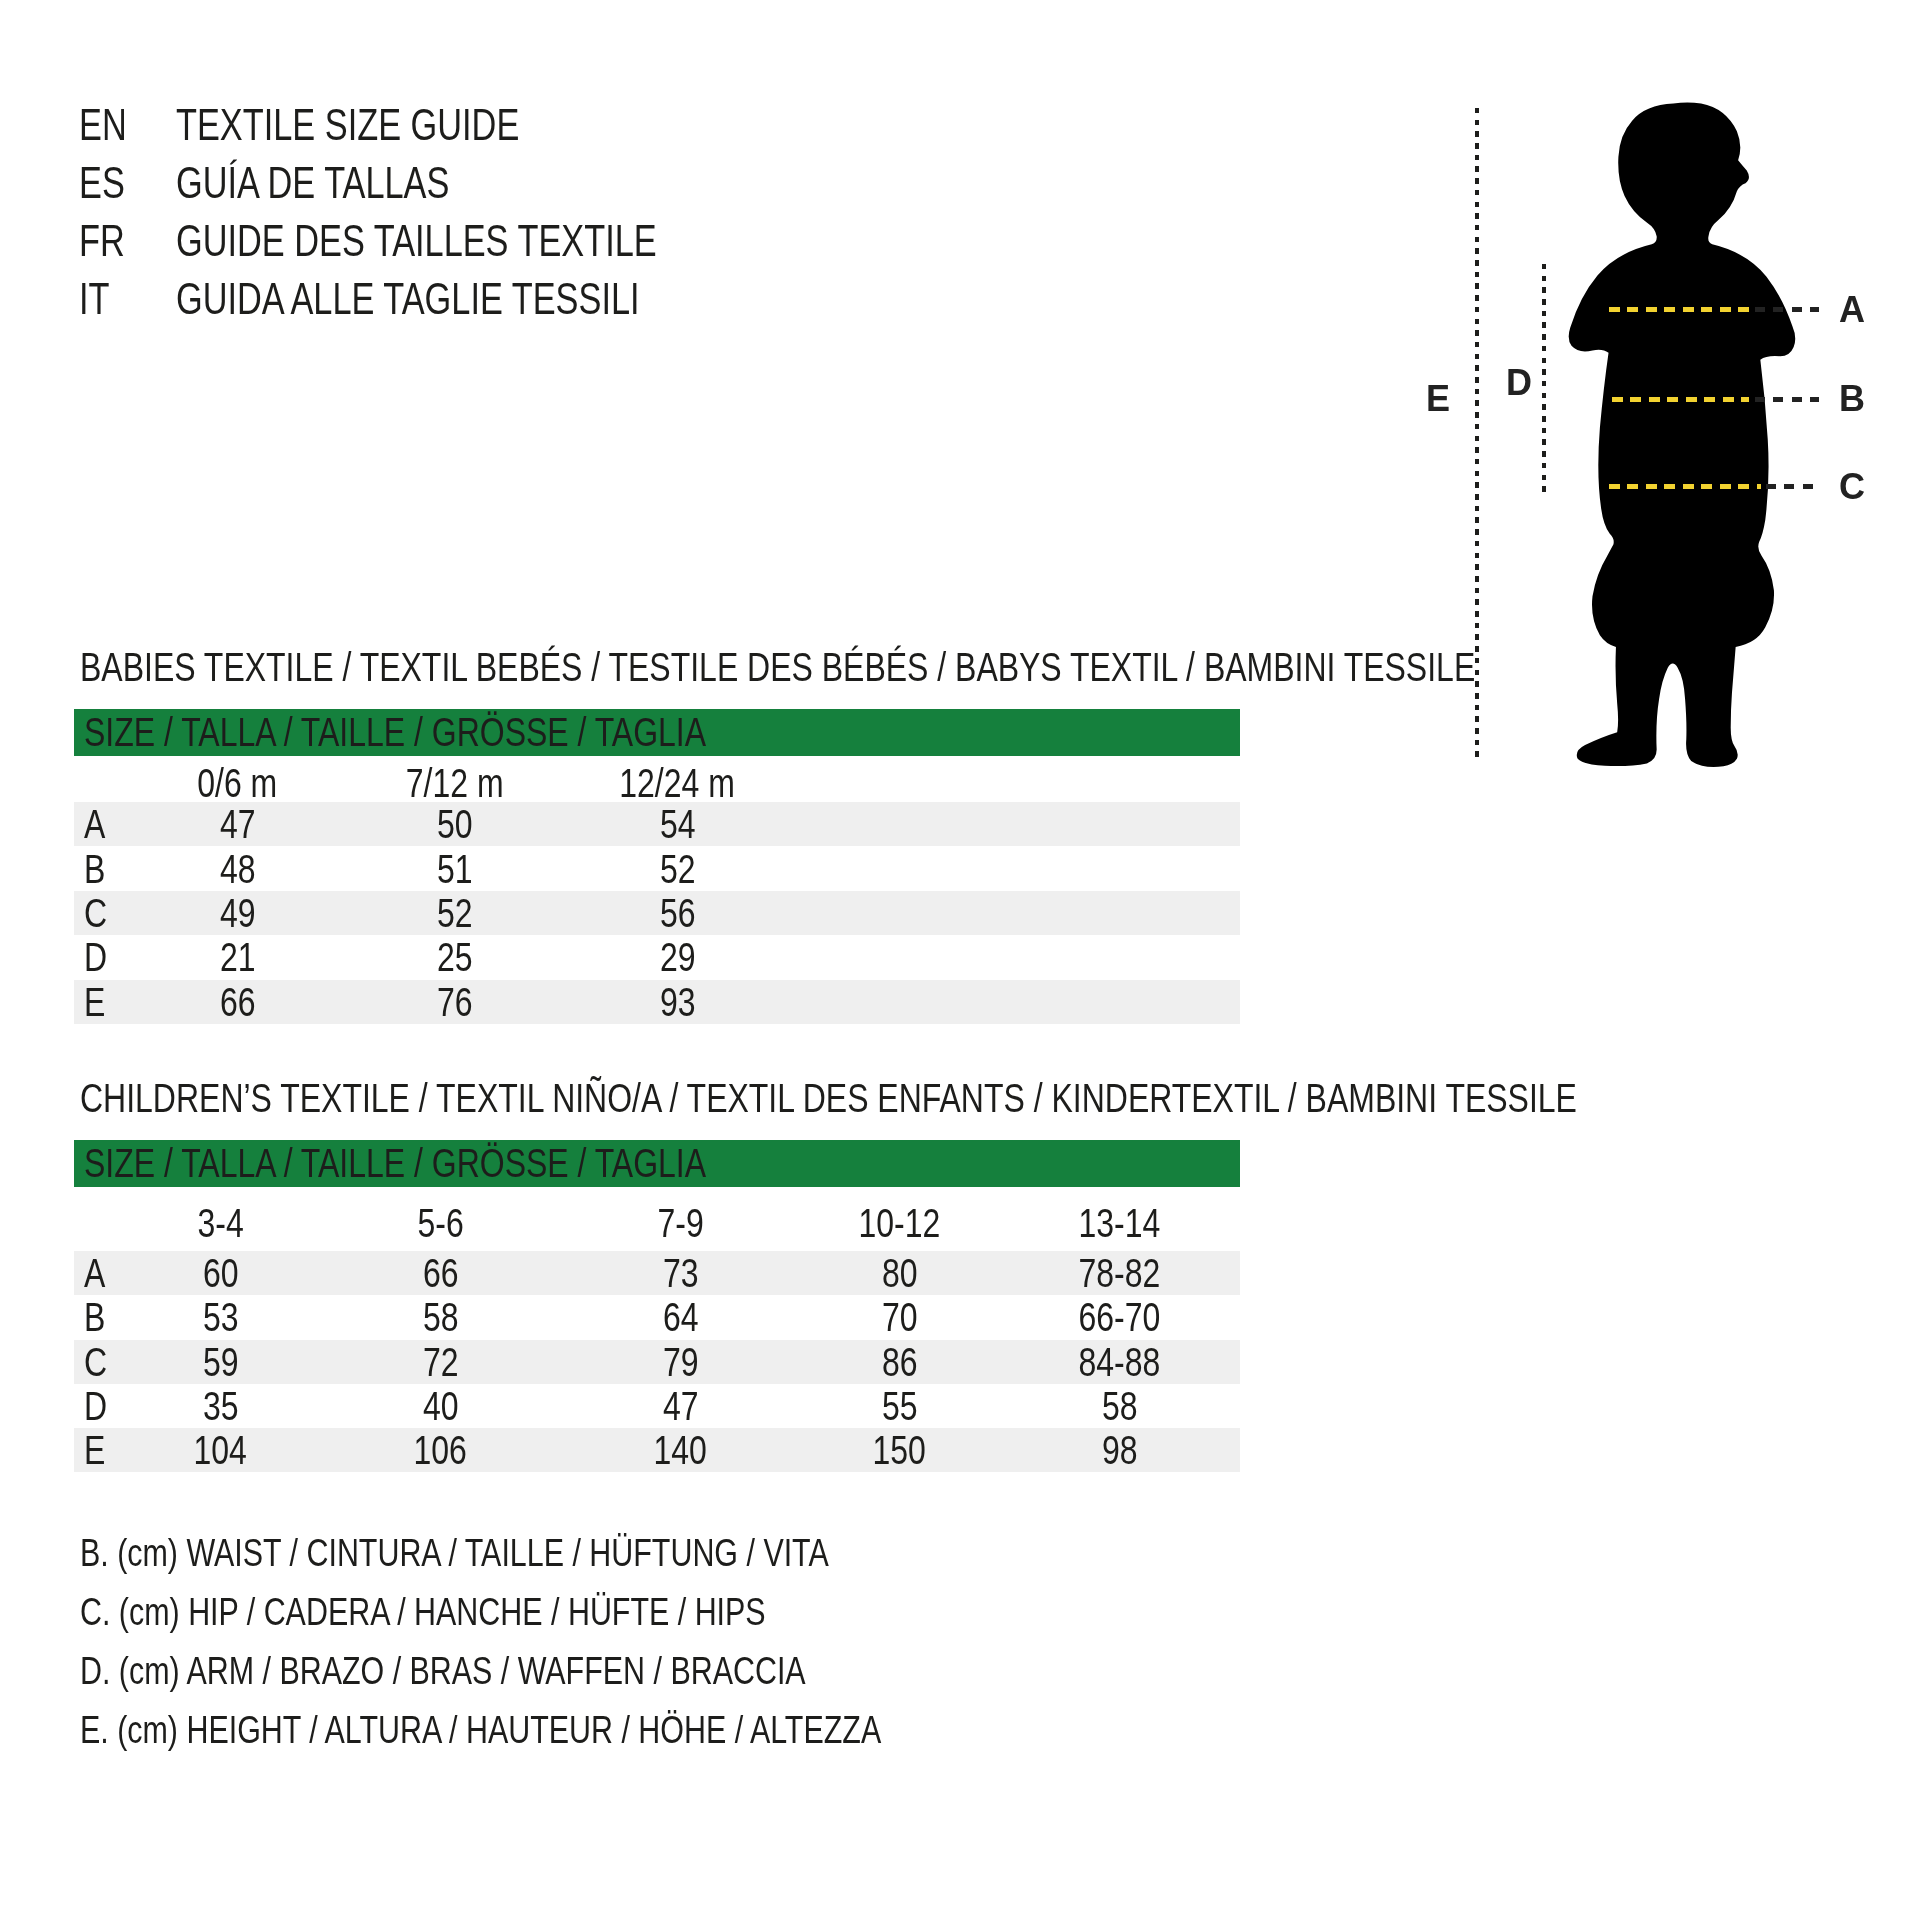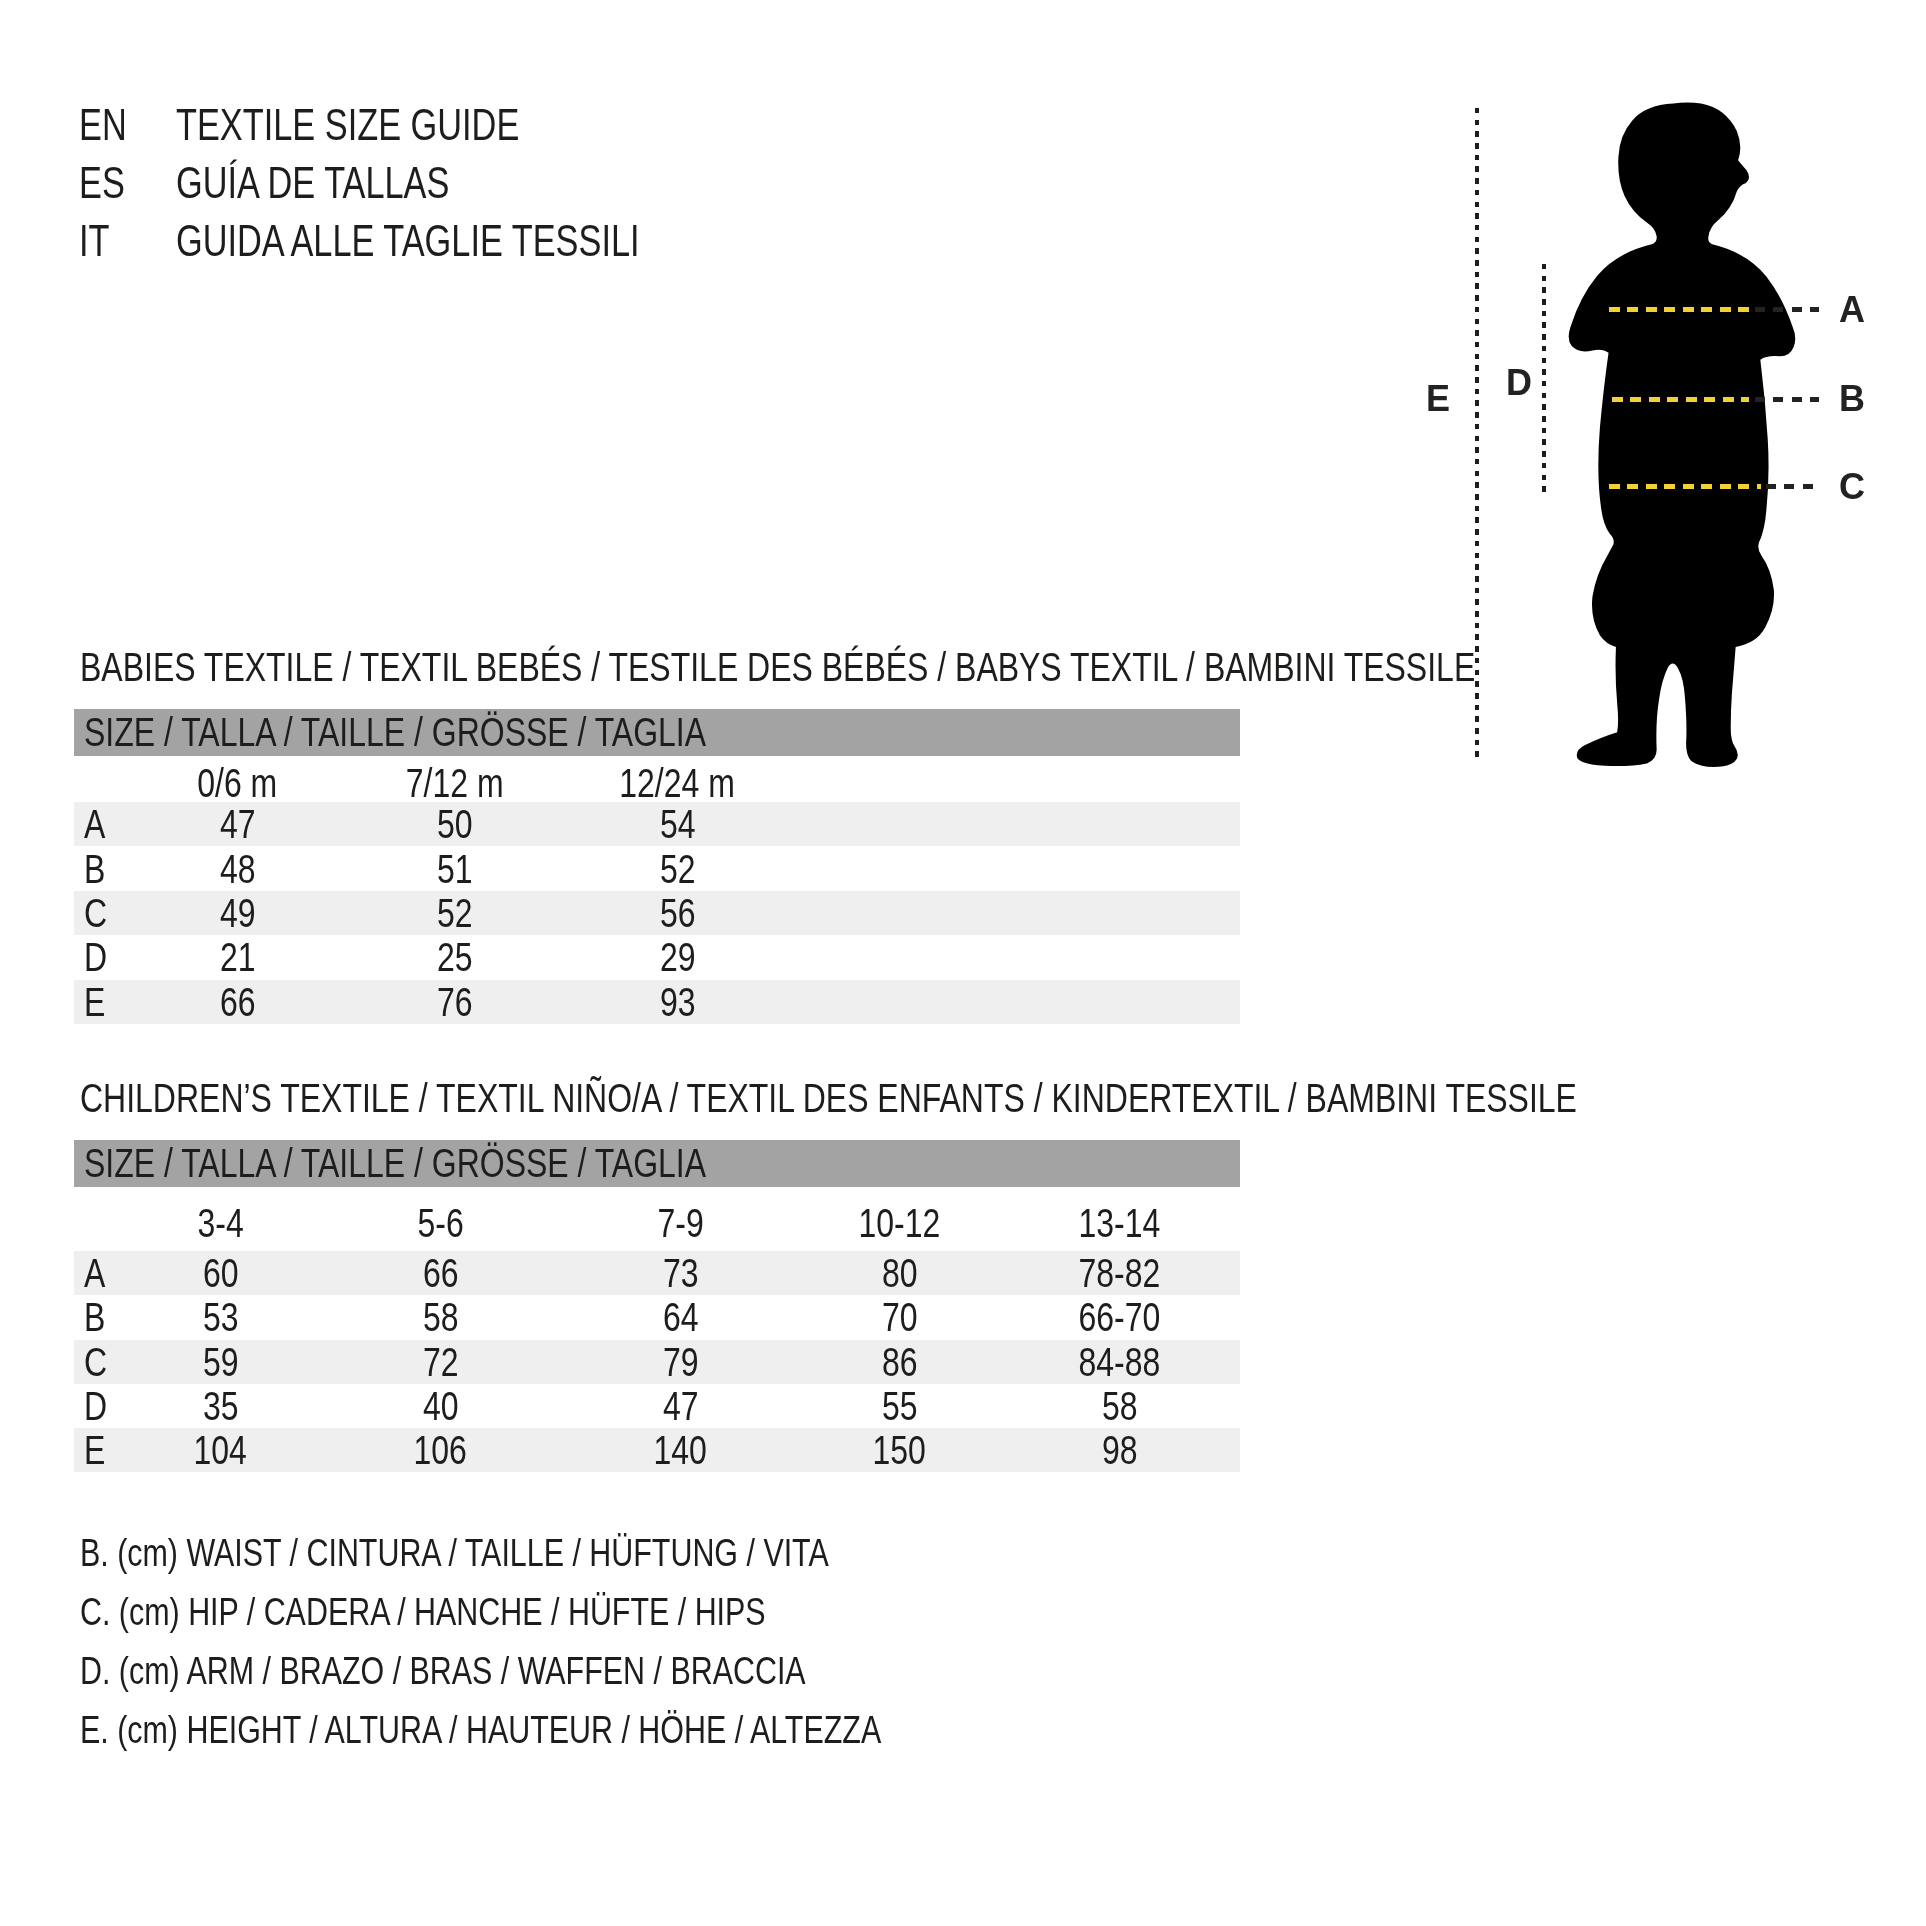--- a/index.html
+++ b/index.html
@@ -24,21 +24,21 @@
   .dash-k{background:repeating-linear-gradient(to right,#222222 0 10px,transparent 10px 18.5px);}
   .mlabel{position:absolute;font-weight:bold;font-size:36px;line-height:36px;color:#222222;}
   .sil{position:absolute;left:1553px;top:99px;}
 
   
   .sec-title{position:absolute;left:80px;font-size:41px;line-height:44px;text-align:right;}
   .title-babies{top:645px;}
   .title-children{top:1076px;}
 
   
-  .size-bar{position:absolute;left:74px;width:1166px;height:47px;background:#a3a3a3;
+  .size-bar{position:absolute;left:74px;width:1166px;height:47px;background:#15803d;
             font-size:41px;line-height:47px;padding-left:10px;box-sizing:border-box;}
   .bar-babies{top:709px;}
   .bar-children{top:1140px;}
   .trow{position:absolute;left:74px;width:1166px;height:44px;font-size:41px;line-height:44px;}
   .thead{height:43px;line-height:43px;}
   .trow.stripe{background:#efefef;}
   .cell{position:absolute;top:0;width:185px;text-align:center;}
   .lcell{position:absolute;top:0;left:10px;width:86px;text-align:left;}
   
   .b0{left:71px;} .b1{left:288px;} .b2{left:511px;}
@@ -52,20 +52,23 @@
 <body>
 
 <div class="page">
 
   <div class="lang-block">
     <div class="lang-row">
       <span class="lang-code cond">EN</span><span class="cond">TEXTILE SIZE GUIDE</span>
     </div>
     <div class="lang-row">
       <span class="lang-code cond">ES</span><span class="cond">GUÍA DE TALLAS</span>
+    </div>
+    <div class="lang-row">
+      <span class="lang-code cond">FR</span><span class="cond">GUIDE DES TAILLES TEXTILE</span>
     </div>
     <div class="lang-row">
       <span class="lang-code cond">IT</span><span class="cond">GUIDA ALLE TAGLIE TESSILI</span>
     </div>
   </div>
 
   <div>
     <div class="vdots e-line"></div>
     <div class="vdots d-line"></div>
 

